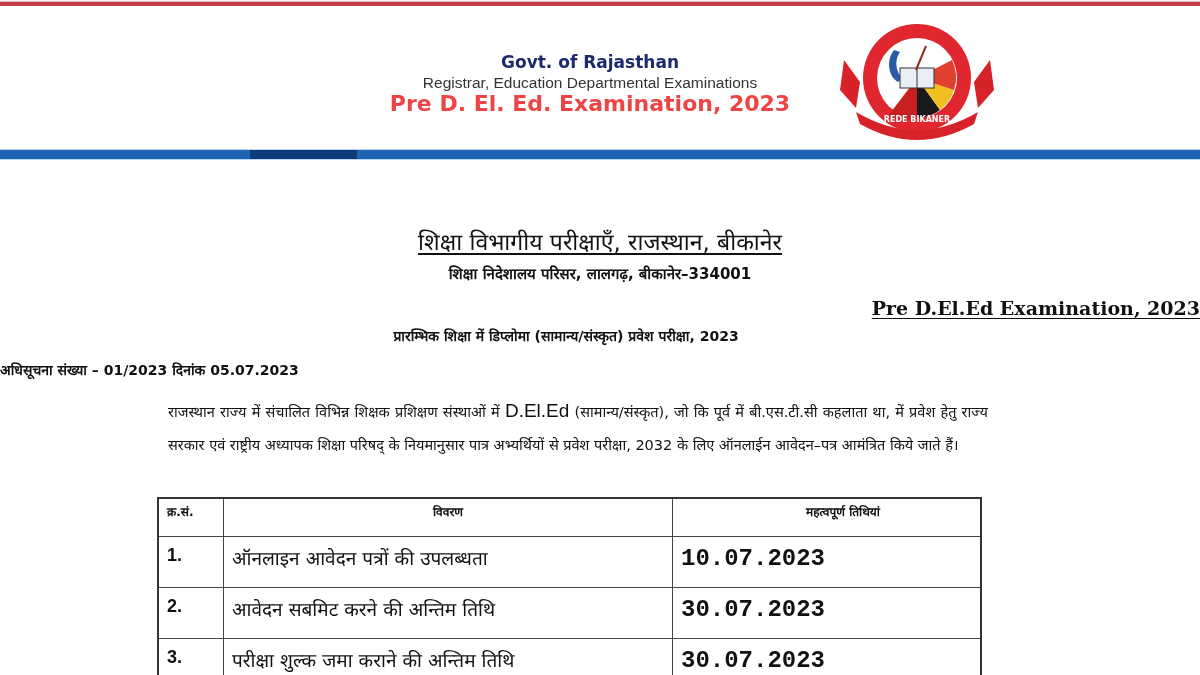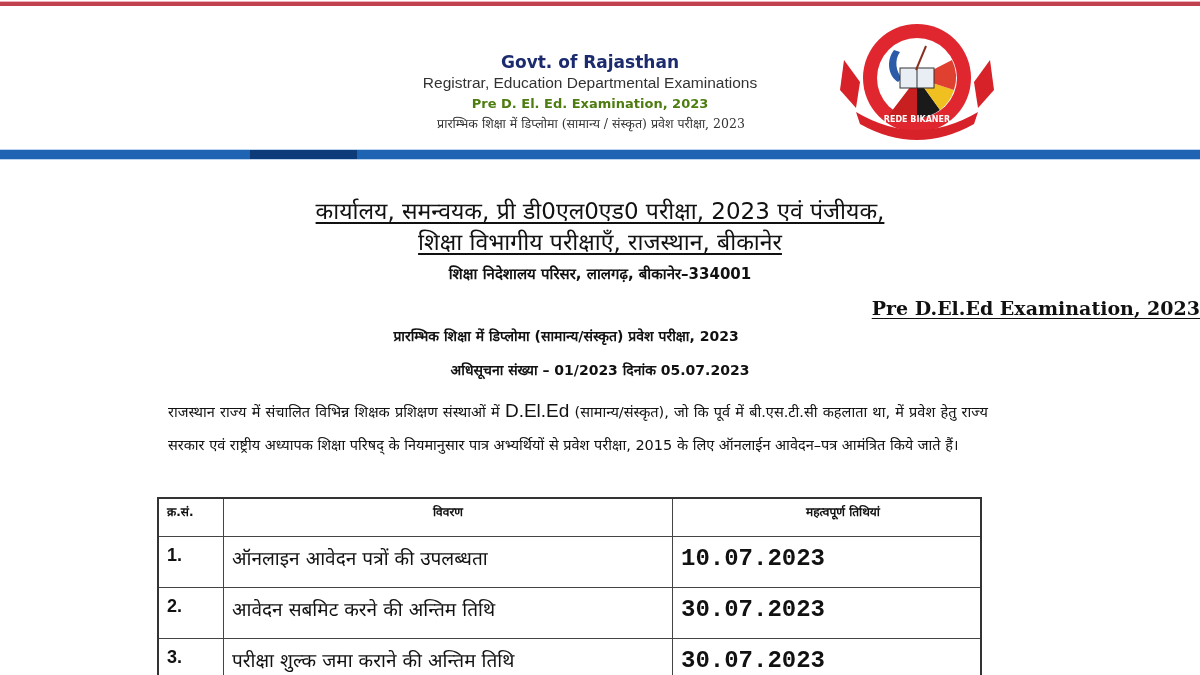--- a/index.html
+++ b/index.html
@@ -57,22 +57,22 @@
     }
     .ht-registrar {
       font-family: "Liberation Sans", sans-serif;
       font-size: 15.5px;
       color: #333;
       line-height: 20px;
     }
     .ht-exam {
       font-family: "DejaVu Sans", sans-serif;
       font-weight: bold;
-      font-size: 13px;
-      color: #4d7c0f;
+      font-size: 22px;
+      color: #ef4444;
       line-height: 22px;
     }
     .ht-hindi {
       font-family: "DejaVu Serif", serif;
       font-size: 12.5px;
       color: #333;
       line-height: 18px;
       margin-left: 2px;
     }
     .bser-logo {
@@ -141,21 +141,20 @@
       text-align: center;
       font-family: "DejaVu Sans", sans-serif;
       font-weight: bold;
       font-size: 14px;
       color: #111;
     }
     .notification-no {
       position: absolute;
       left: 0; top: 200px;
       width: 1200px;
-      text-align: center;
       font-family: "DejaVu Sans", sans-serif;
       font-weight: bold;
       font-size: 14px;
       color: #111;
     }
     .intro-para {
       position: absolute;
       left: 168px; top: 234px;
       width: 820px;
       font-family: "DejaVu Sans", sans-serif;
@@ -205,21 +204,20 @@
 <body>
 
 <div class="top-rule"></div>
 
 <div class="header">
 
   <div class="header-text">
     <div class="ht-govt">Govt. of Rajasthan</div>
     <div class="ht-registrar">Registrar, Education Departmental Examinations</div>
     <div class="ht-exam">Pre D. El. Ed. Examination, 2023</div>
-    <div class="ht-hindi">प्रारम्भिक शिक्षा में डिप्लोमा (सामान्य / संस्कृत) प्रवेश परीक्षा, 2023</div>
   </div>
 
   <div class="bser-logo">
     <svg width="162" height="124" viewBox="0 0 162 124">
       <path d="M8 40 L24 62 L20 88 L4 70 Z" fill="#d8222a"></path>
       <path d="M154 40 L138 62 L142 88 L158 70 Z" fill="#d8222a"></path>
       <circle cx="81" cy="58" r="54" fill="#e0262e"></circle>
       <circle cx="81" cy="58" r="40" fill="#ffffff"></circle>
       <path d="M81 58 L52 96 A40 40 0 0 0 81 98 Z" fill="#c82020"></path>
       <path d="M81 58 L81 98 A40 40 0 0 0 104 90 Z" fill="#1a1a1a"></path>
@@ -234,29 +232,29 @@
     </svg>
   </div>
 </div>
 
 <div class="blue-bar">
   <div class="blue-bar-dark"></div>
 </div>
 
 <div class="doc">
   <div class="office-title">
-    <span>कार्यालय,  समन्वयक, प्री डी0एल0एड0 परीक्षा, 2023 एवं पंजीयक,</span><br>
+    <br>
     <span>शिक्षा विभागीय परीक्षाएँ, राजस्थान, बीकानेर</span>
   </div>
   <div class="office-address">शिक्षा निदेशालय परिसर, लालगढ़, बीकानेर–334001</div>
   <div class="exam-title">Pre D.El.Ed Examination, 2023</div>
   <div class="exam-subtitle">प्रारम्भिक शिक्षा में डिप्लोमा (सामान्य/संस्कृत) प्रवेश परीक्षा, 2023</div>
   <div class="notification-no">अधिसूचना संख्या – 01/2023 दिनांक 05.07.2023</div>
 
-  <div class="intro-para"><span>राजस्थान राज्य में संचालित विभिन्न शिक्षक प्रशिक्षण संस्थाओं में </span><span class="latin">D.El.Ed</span><span> (सामान्य/संस्कृत), जो कि पूर्व में बी.एस.टी.सी कहलाता था, में प्रवेश हेतु राज्य सरकार एवं राष्ट्रीय अध्यापक शिक्षा परिषद् के नियमानुसार पात्र अभ्यर्थियों से प्रवेश परीक्षा, 2015 के लिए ऑनलाईन आवेदन–पत्र आमंत्रित किये जाते हैं।</span></div>
+  <div class="intro-para"><span>राजस्थान राज्य में संचालित विभिन्न शिक्षक प्रशिक्षण संस्थाओं में </span><span class="latin">D.El.Ed</span><span> (सामान्य/संस्कृत), जो कि पूर्व में बी.एस.टी.सी कहलाता था, में प्रवेश हेतु राज्य सरकार एवं राष्ट्रीय अध्यापक शिक्षा परिषद् के नियमानुसार पात्र अभ्यर्थियों से प्रवेश परीक्षा, 2032 के लिए ऑनलाईन आवेदन–पत्र आमंत्रित किये जाते हैं।</span></div>
 
   <table class="dates">
     <thead>
       <tr>
         <th class="col-sn">क्र.सं.</th>
         <th class="col-desc">विवरण</th>
         <th class="col-date">महत्वपूर्ण तिथियां</th>
       </tr>
     </thead>
     <tbody>

